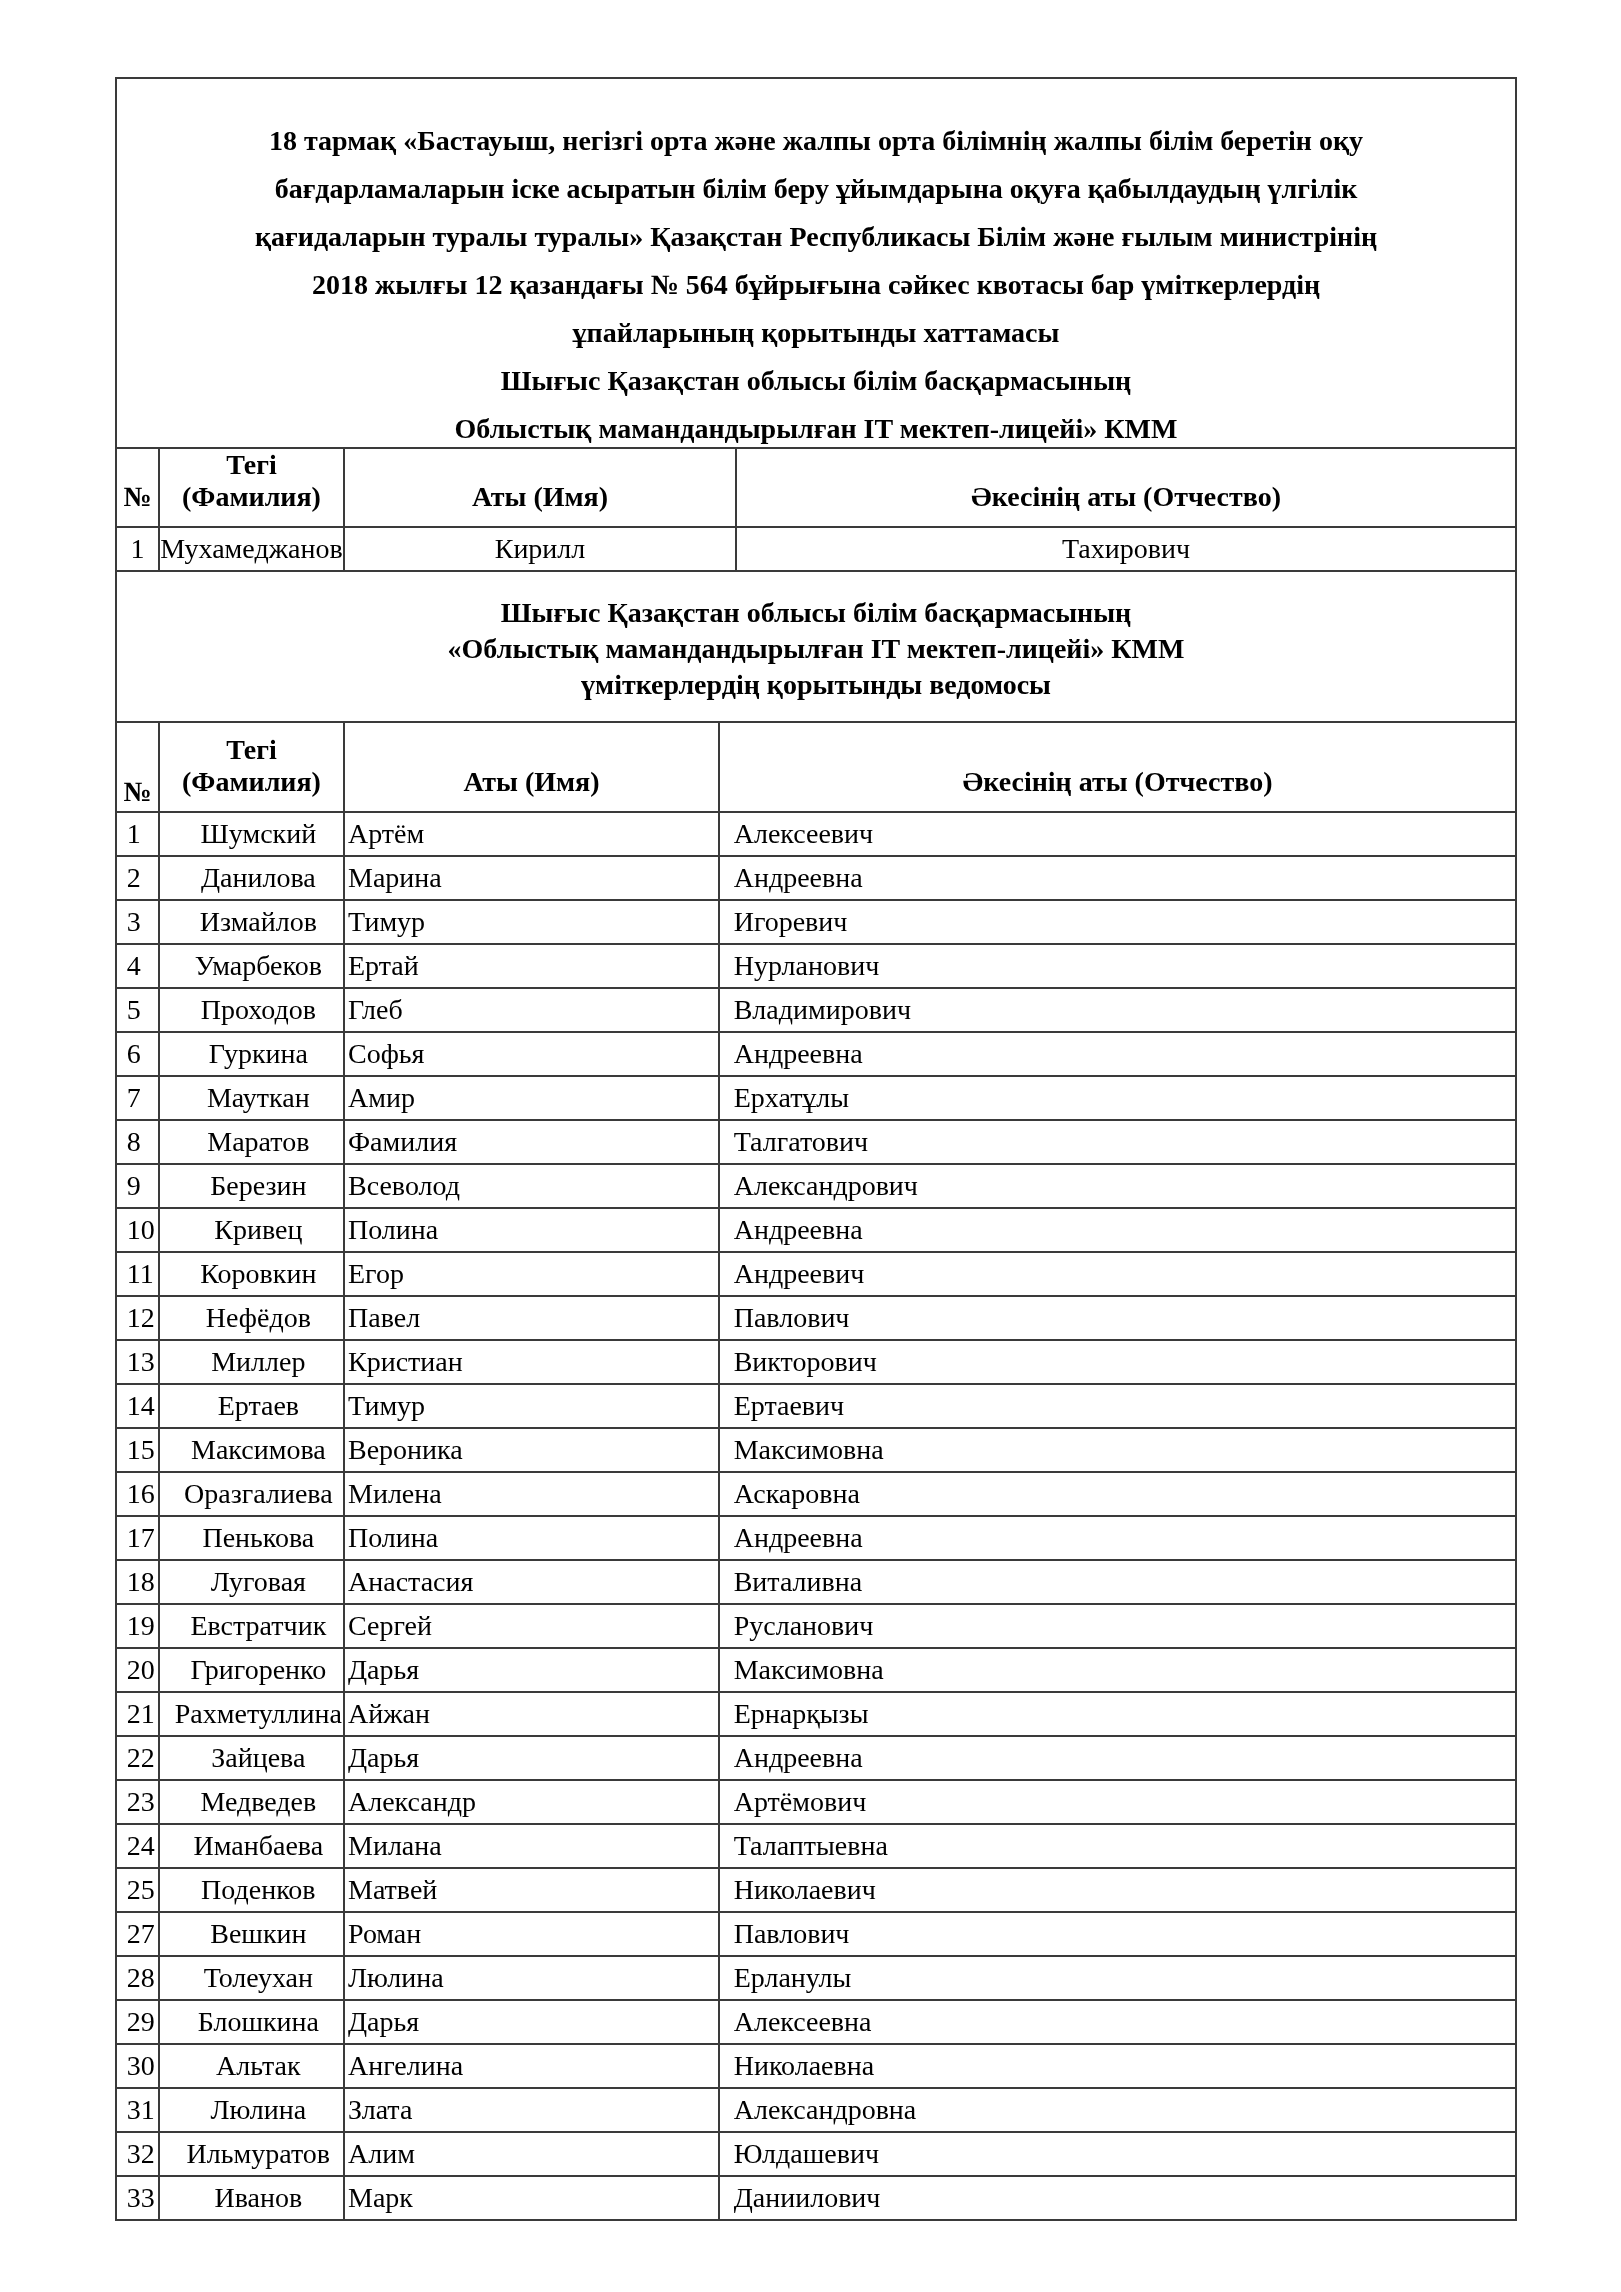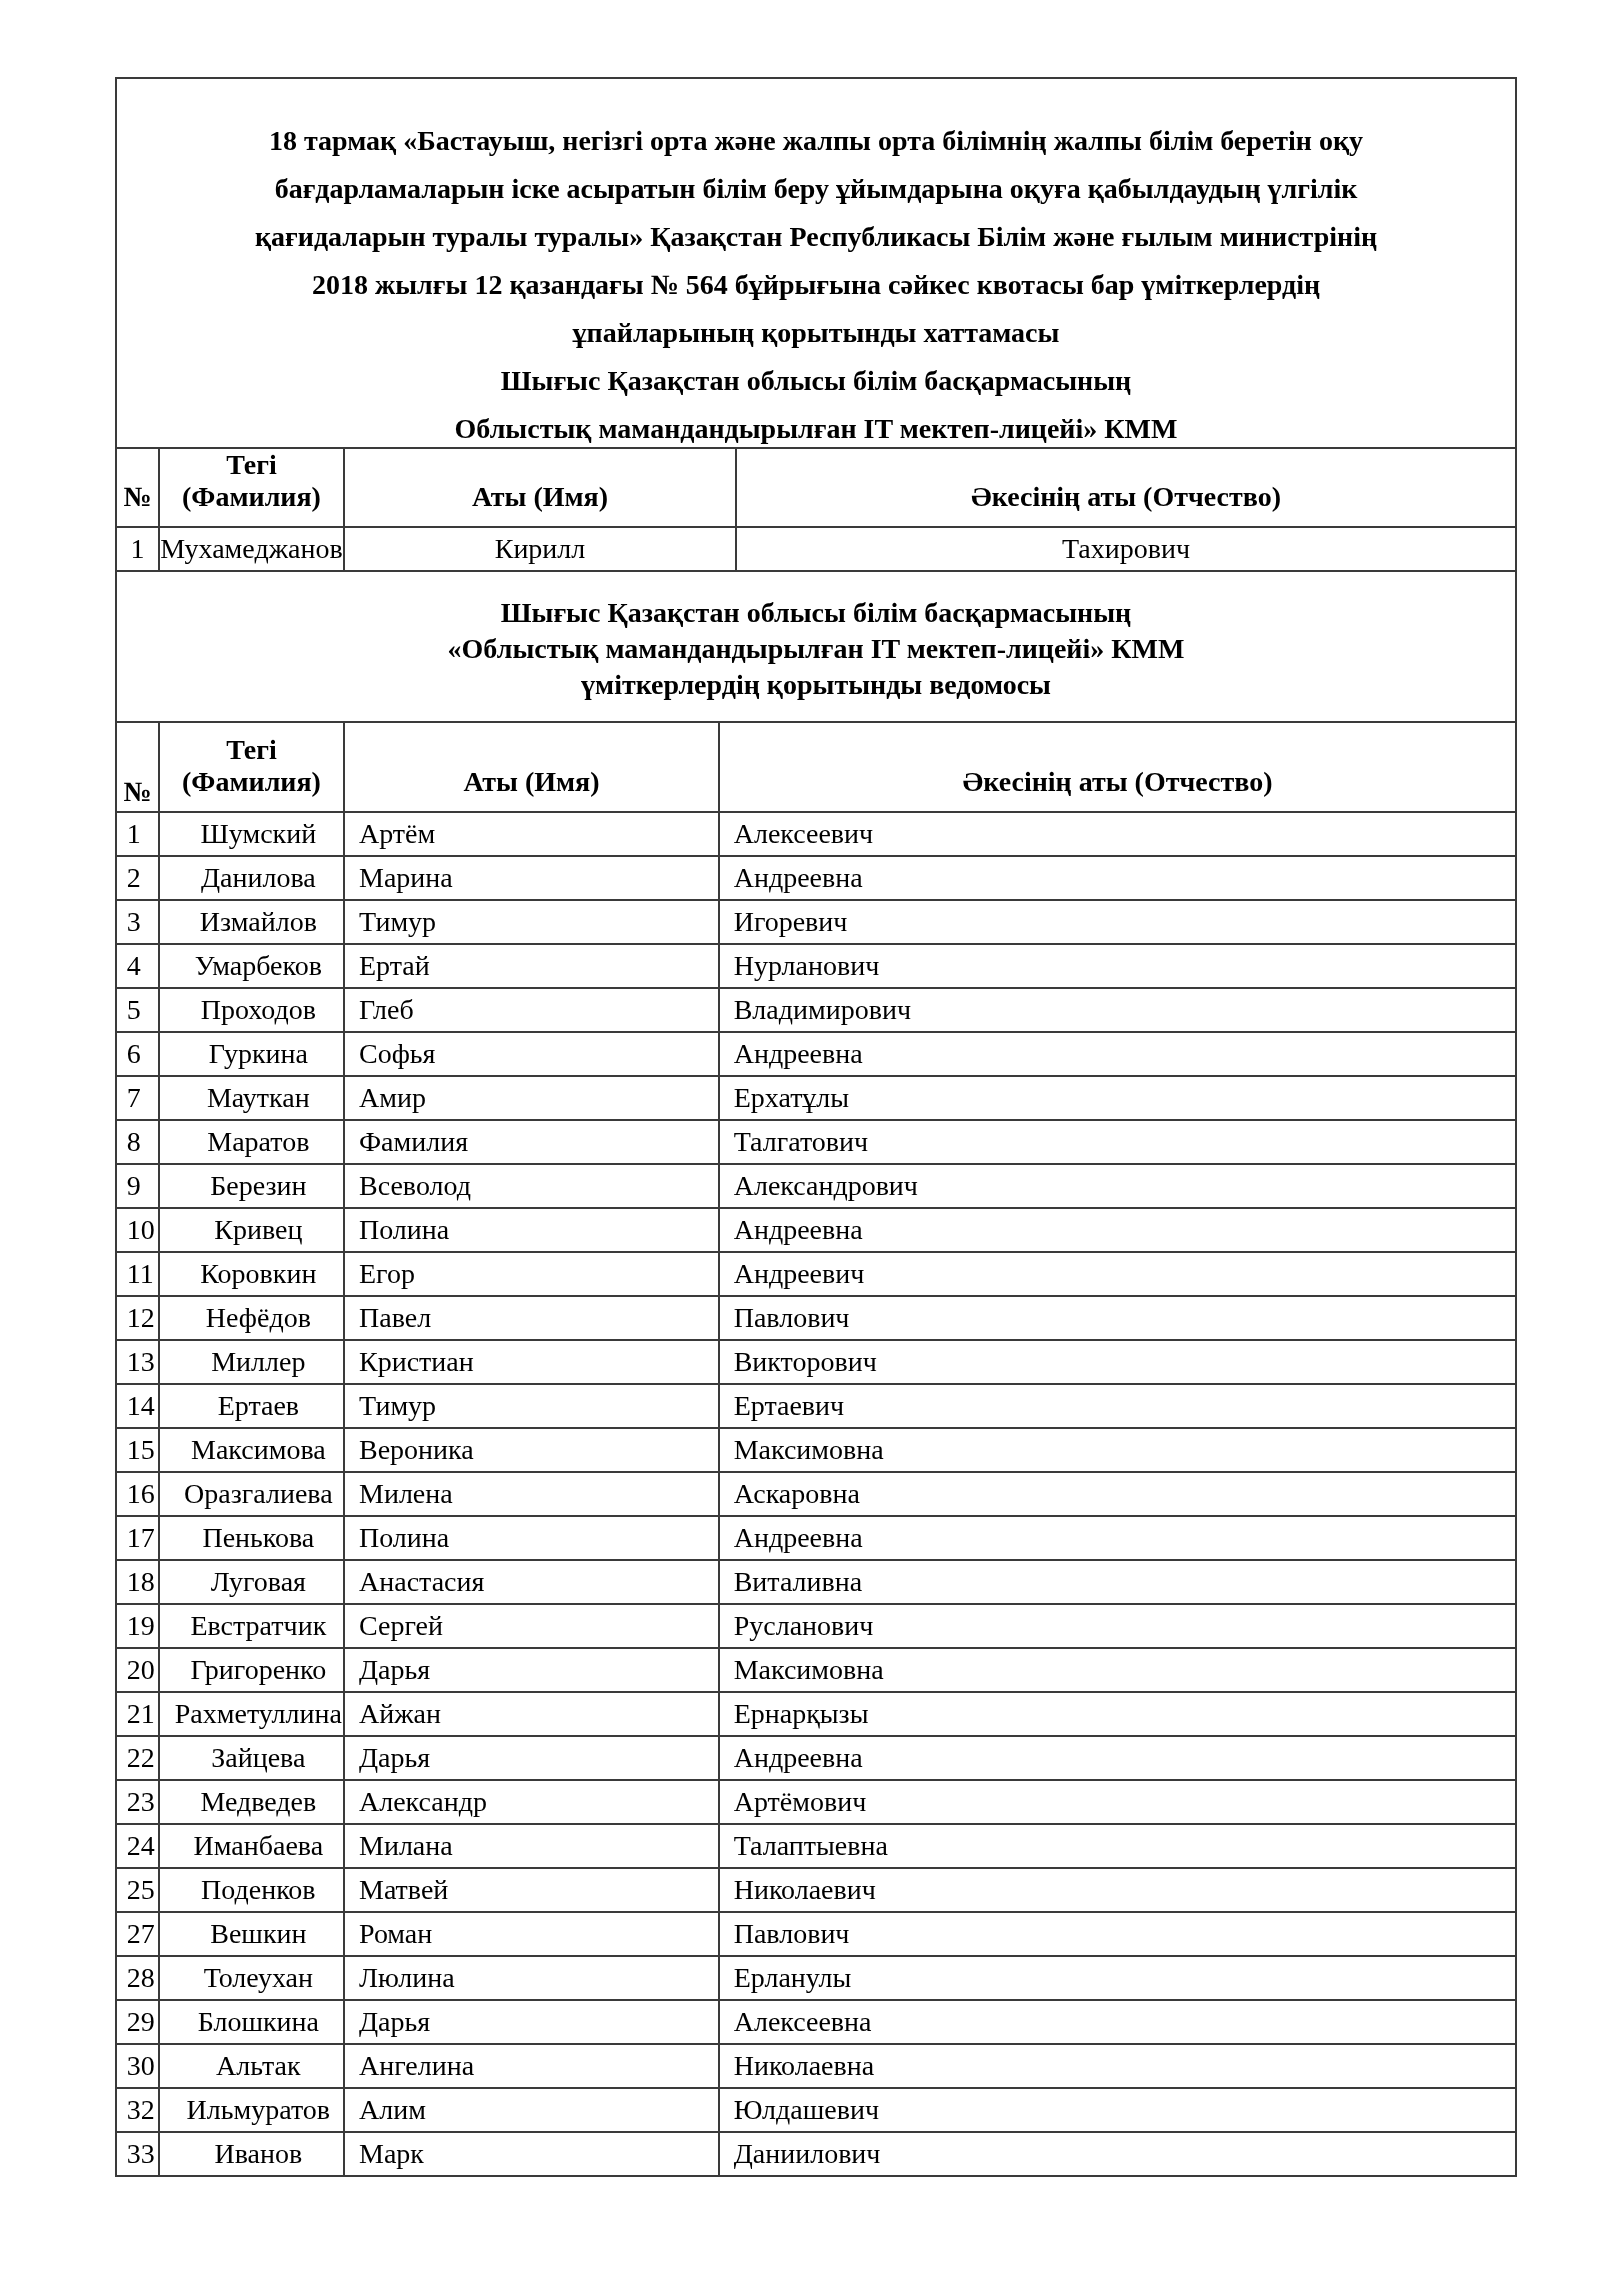--- a/index.html
+++ b/index.html
@@ -11,21 +11,21 @@
   .title-cell div { white-space: nowrap; margin-top: 11px; }
   .subtitle-cell { text-align: center; font-weight: bold; font-size: 28px; line-height: 36px; vertical-align: middle; height: 145px; padding-top: 3.9px; }
   .hdr th { font-weight: bold; text-align: center; vertical-align: bottom; padding-bottom: 13px; }
   .hdr1 th { height: 57px; }
   .row1 td { height: 42px; text-align: center; vertical-align: middle; }
   .hdr2 th { height: 75px; }
   .hdr2 th.c-no { padding-bottom: 2.9px; }
   .data td { height: 42px; vertical-align: middle; padding-left: 13.7px; }
   .data td.c-no { text-align: left; padding-left: 9.8px; }
   .data td.c-last { padding-left: 13.7px; text-align: center; }
-  .data td.c-first { padding-left: 14px; }
+  .data td.c-first { padding-left: 3px; }
 </style>
 </head>
 <body>
 
 <div class="page">
 
   <table>
     <colgroup>
       <col style="width:43px">
       <col style="width:185px">
@@ -253,20 +253,26 @@
           <td class="c-first">Дарья</td>
           <td>Алексеевна</td>
         </tr>
       <tr class="data">
           <td class="c-no">30</td>
           <td class="c-last">Альтак</td>
           <td class="c-first">Ангелина</td>
           <td>Николаевна</td>
         </tr>
       <tr class="data">
+          <td class="c-no">31</td>
+          <td class="c-last">Люлина</td>
+          <td class="c-first">Злата</td>
+          <td>Александровна</td>
+        </tr>
+      <tr class="data">
           <td class="c-no">32</td>
           <td class="c-last">Ильмуратов</td>
           <td class="c-first">Алим</td>
           <td>Юлдашевич</td>
         </tr>
       <tr class="data">
           <td class="c-no">33</td>
           <td class="c-last">Иванов</td>
           <td class="c-first">Марк</td>
           <td>Даниилович</td>

